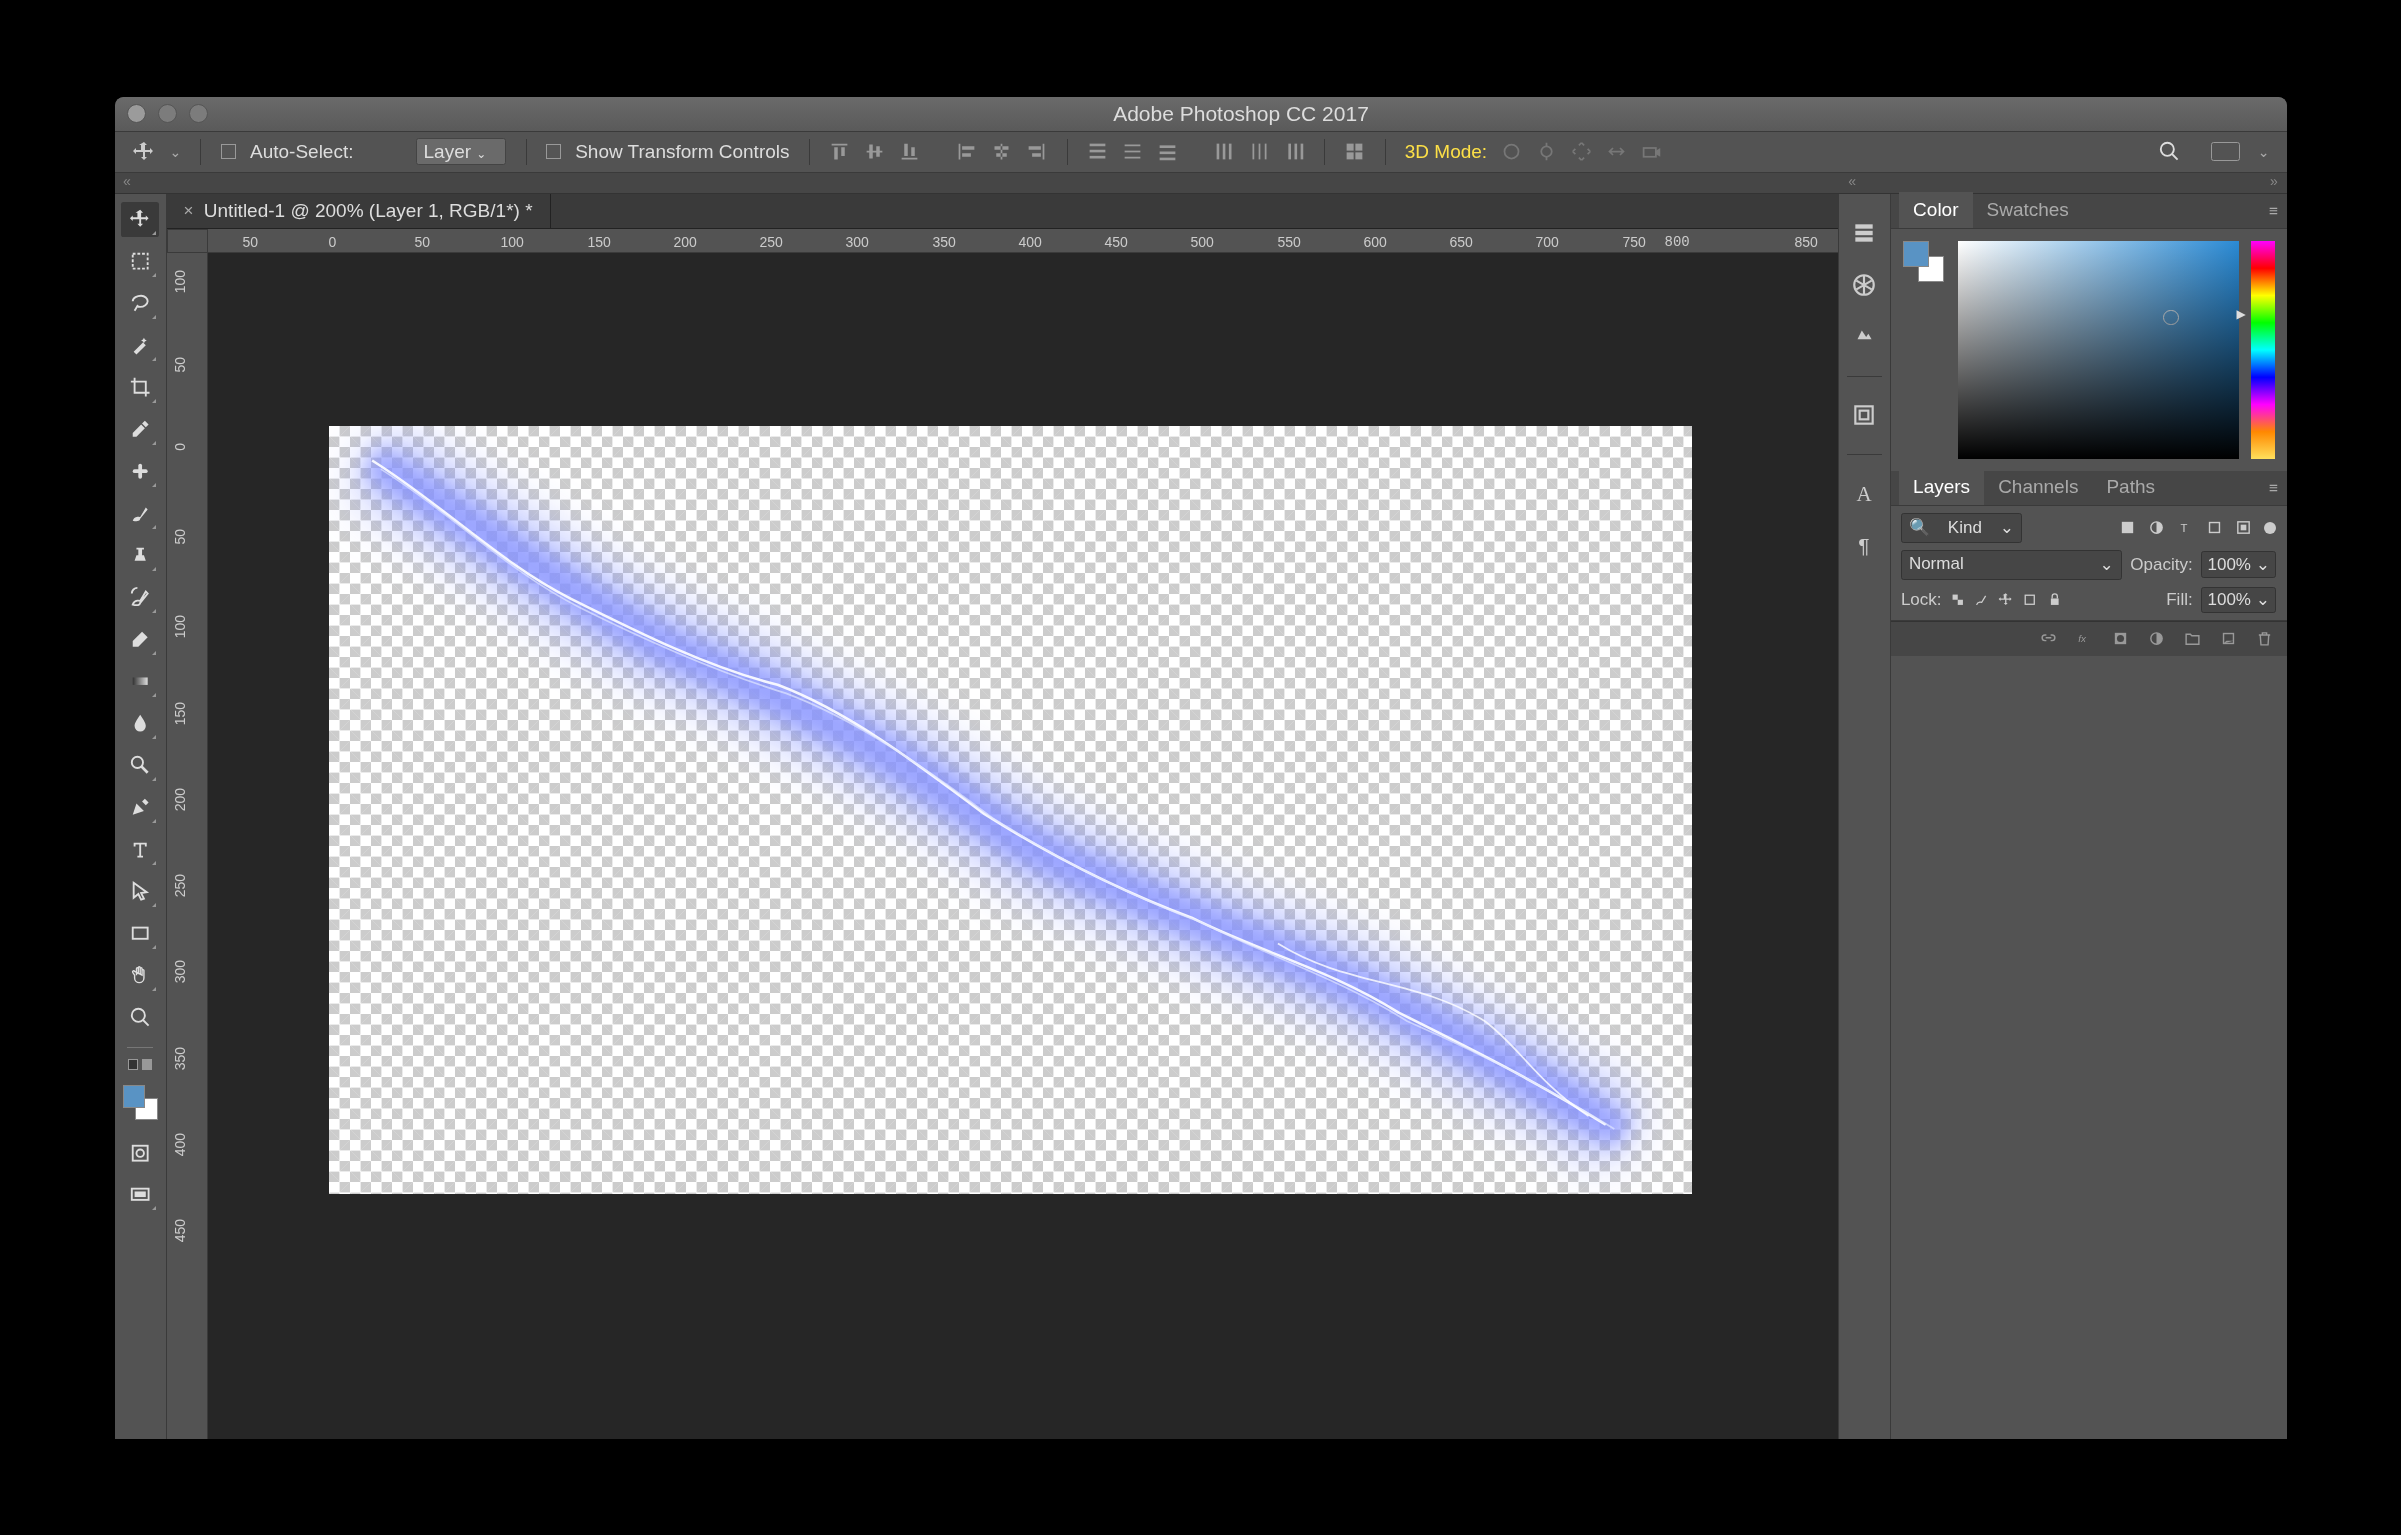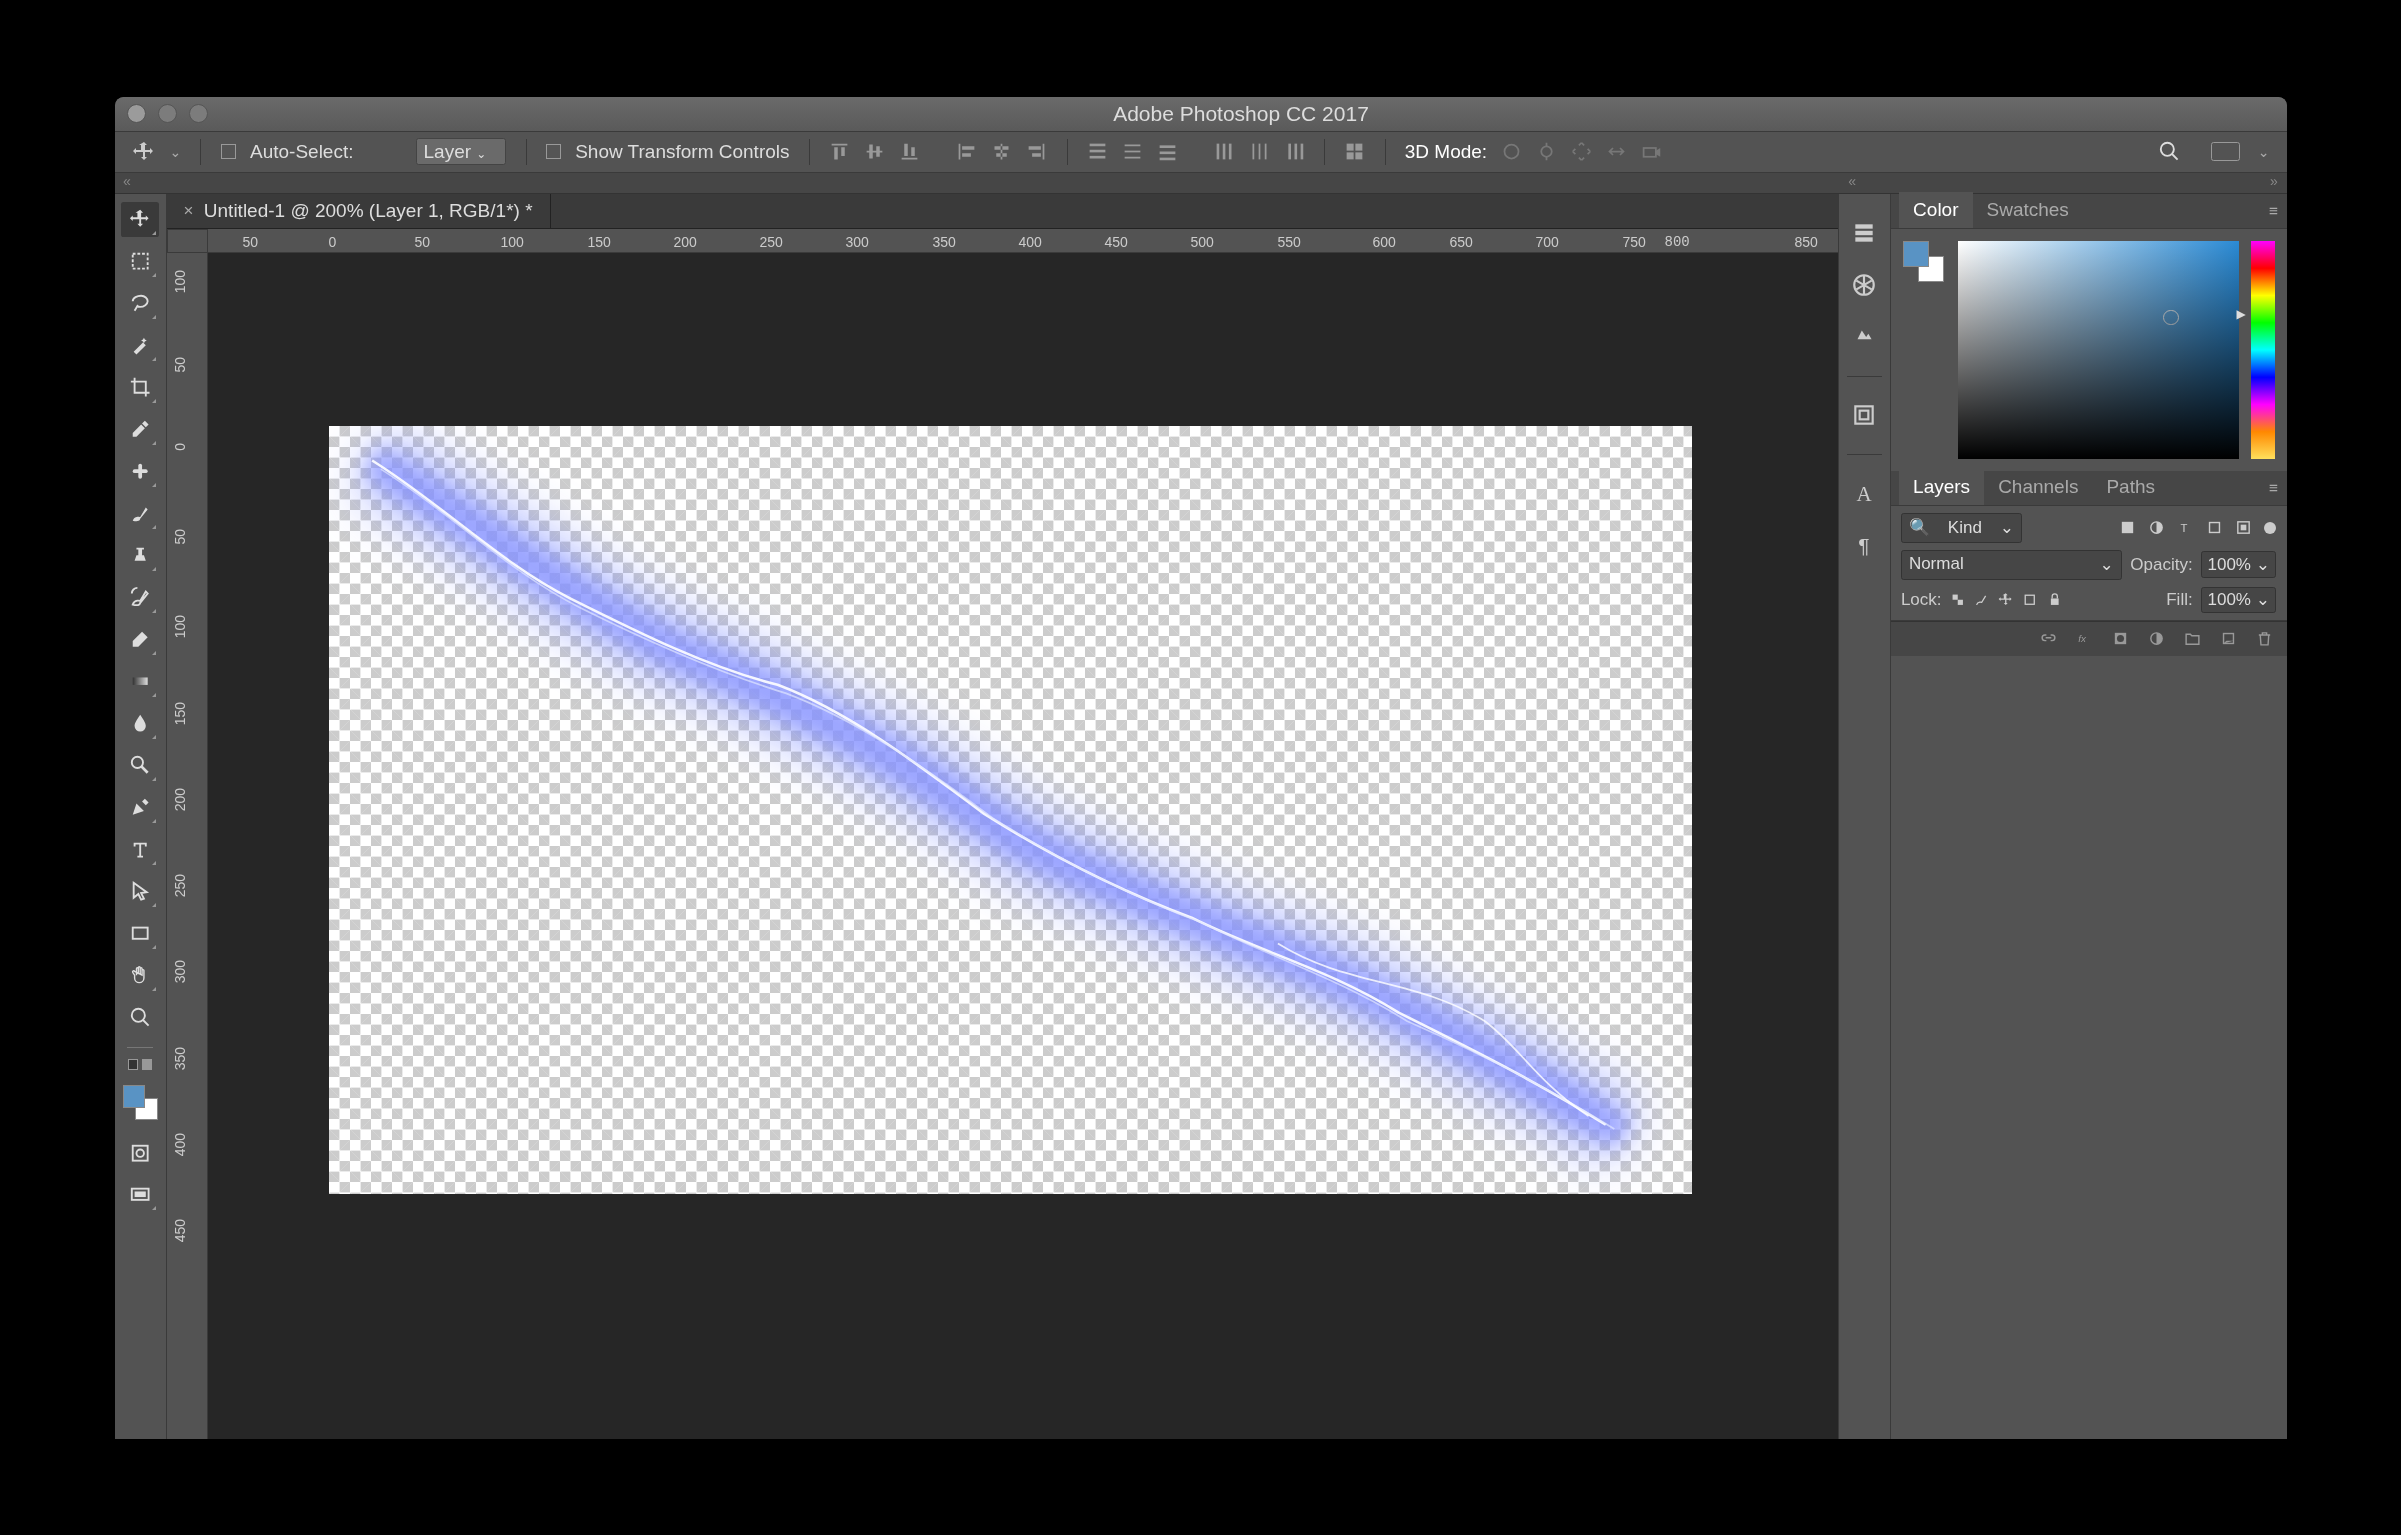--- a/index.html
+++ b/index.html
@@ -10,21 +10,21 @@
 .dot { width: 19px; height: 19px; border-radius: 50%; background: #7c7c7c; border:0.9px solid #555;}
 .dot:nth-child(1){ background:#9b9b9b;}
 .title { flex:1; text-align:center; color:#ddd; font-size:21px; font-weight:500;}
 .optionsbar { height:41px; background:#535353; display:flex; align-items:center; padding:0 17px; gap:14px; border-bottom:0.9px solid #3a3a3a;}
 .opt-icon { width:24px; height:24px; fill:#ccc; display:flex; align-items:center; justify-content:center;}
 .checkbox { width:15.5px; height:15.5px; border:0.9px solid #999; background:#555;}
 .opt-label { color:#ddd; font-size:19px; }
 .dropdown { background:#6a6a6a; border:0.9px solid #444; color:#ddd; font-size:19px; padding:1.7px 19px 1.7px 7px; border-radius:2.6px; position:relative;margin-left:48px;}
 .opt-sep { width:0.9px; height:26px; background:#3a3a3a; margin:0 5.2px;}
 .align-icon { width:21px; height:21px; color:#999; fill:#999;}
-.threed-label { color:#ffffff; font-size:19px;}
+.threed-label { color:#fde047; font-size:19px;}
 .spacer { flex:1;}
 .search-icon { width:22.4px; height:22.4px; }
 .workspace-switch { width:29px; height:19px; border:0.9px solid #999; border-radius:2.6px; margin-left:17px;}
 
 .body-area { flex:1; display:flex; position:relative;}
 .toolbar { width:52px; background:#535353; display:flex; flex-direction:column; align-items:center; padding-top:8.6px; gap:7px; border-right:0.9px solid #3a3a3a;}
 .tool { width:38px; height:35px; display:flex; align-items:center; justify-content:center; color:#ddd; position:relative; border-radius:2.6px;}
 .tool.selected { background:#3a3a3a;}
 .tool svg { width:22.4px; height:22.4px; fill:#ddd;}
 .tool .corner { position:absolute; right:2.6px; bottom:2.6px; width:0;height:0;border-left:4.3px solid transparent;border-bottom:4.3px solid #999;}
@@ -401,21 +401,21 @@
               <div class="tick" style="left: 293px; bottom: 1.7px;">100</div>
               <div class="tick" style="left: 380px; bottom: 1.7px;">150</div>
               <div class="tick" style="left: 466px; bottom: 1.7px;">200</div>
               <div class="tick" style="left: 552px; bottom: 1.7px;">250</div>
               <div class="tick" style="left: 638px; bottom: 1.7px;">300</div>
               <div class="tick" style="left: 725px; bottom: 1.7px;">350</div>
               <div class="tick" style="left: 811px; bottom: 1.7px;">400</div>
               <div class="tick" style="left: 897px; bottom: 1.7px;">450</div>
               <div class="tick" style="left: 983px; bottom: 1.7px;">500</div>
               <div class="tick" style="left: 1070px; bottom: 1.7px;">550</div>
-              <div class="tick" style="left: 1156px; bottom: 1.7px; margin-left: 9px;">600</div>
+              <div class="tick" style="left: 1156px; bottom: 1.7px;">600</div>
               <div class="tick" style="left: 1242px; bottom: 1.7px;">650</div>
               <div class="tick" style="left: 1328px; bottom: 1.7px;">700</div>
               <div class="tick" style="left: 1415px; bottom: 1.7px;">750</div>
               <div class="tick" style="left: 1457px; bottom: 1.7px; font-family: Liberation Mono, monospace;">800</div>
               <div class="tick" style="left: 1587px; bottom: 1.7px;">850</div>
             </div>
         </div>
       </div>
       <div class="canvas-wrap">
         <div class="ruler-v" id="ruler-v">

